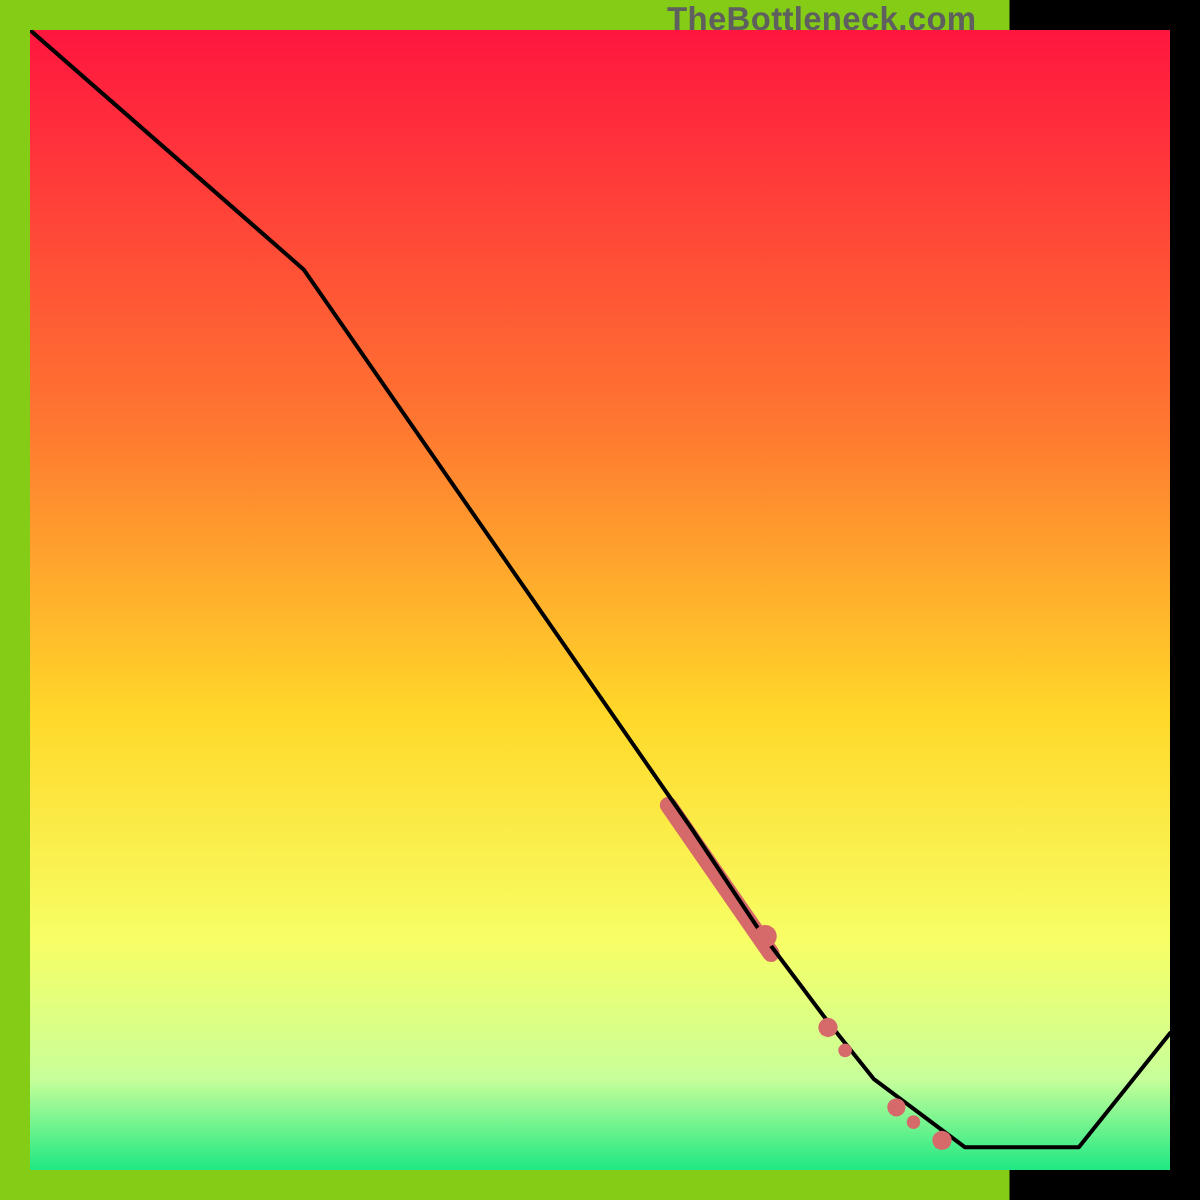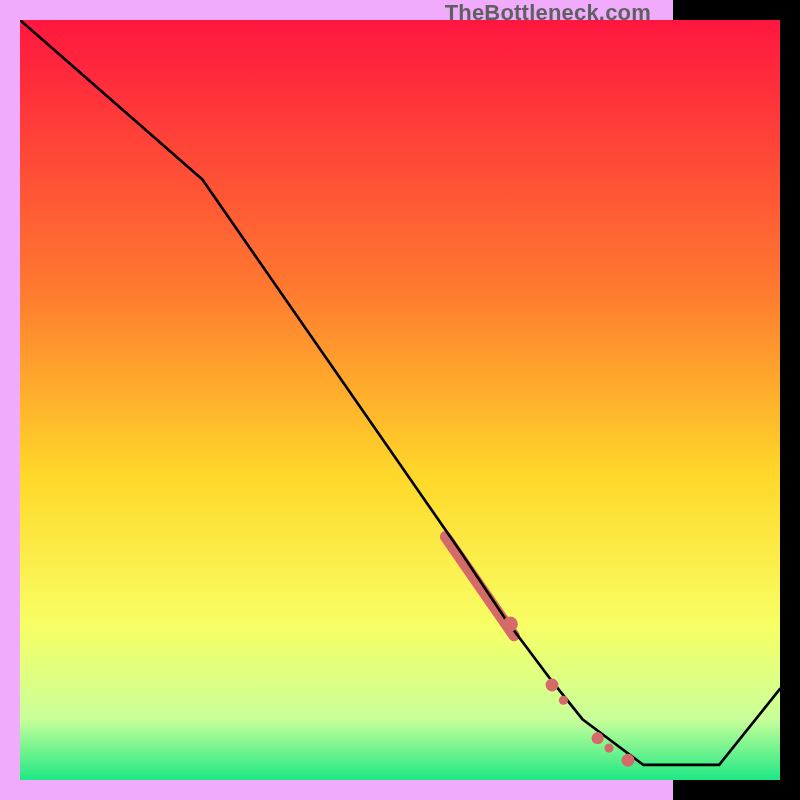--- a/index.html
+++ b/index.html
@@ -8,21 +8,21 @@
     width: 800px;
     height: 800px;
     overflow: hidden;
     font-family: Arial, Helvetica, sans-serif;
     background: #000;
   }
   .frame {
     position: relative;
     width: 673px;
     height: 800px;
-    background: #f0abfc;
+    background: #84cc16;
   }
   .plot {
     position: absolute;
     left: 20px;
     top: 20px;
     width: 760px;
     height: 760px;
     box-sizing: border-box;
   }
   .watermark {

